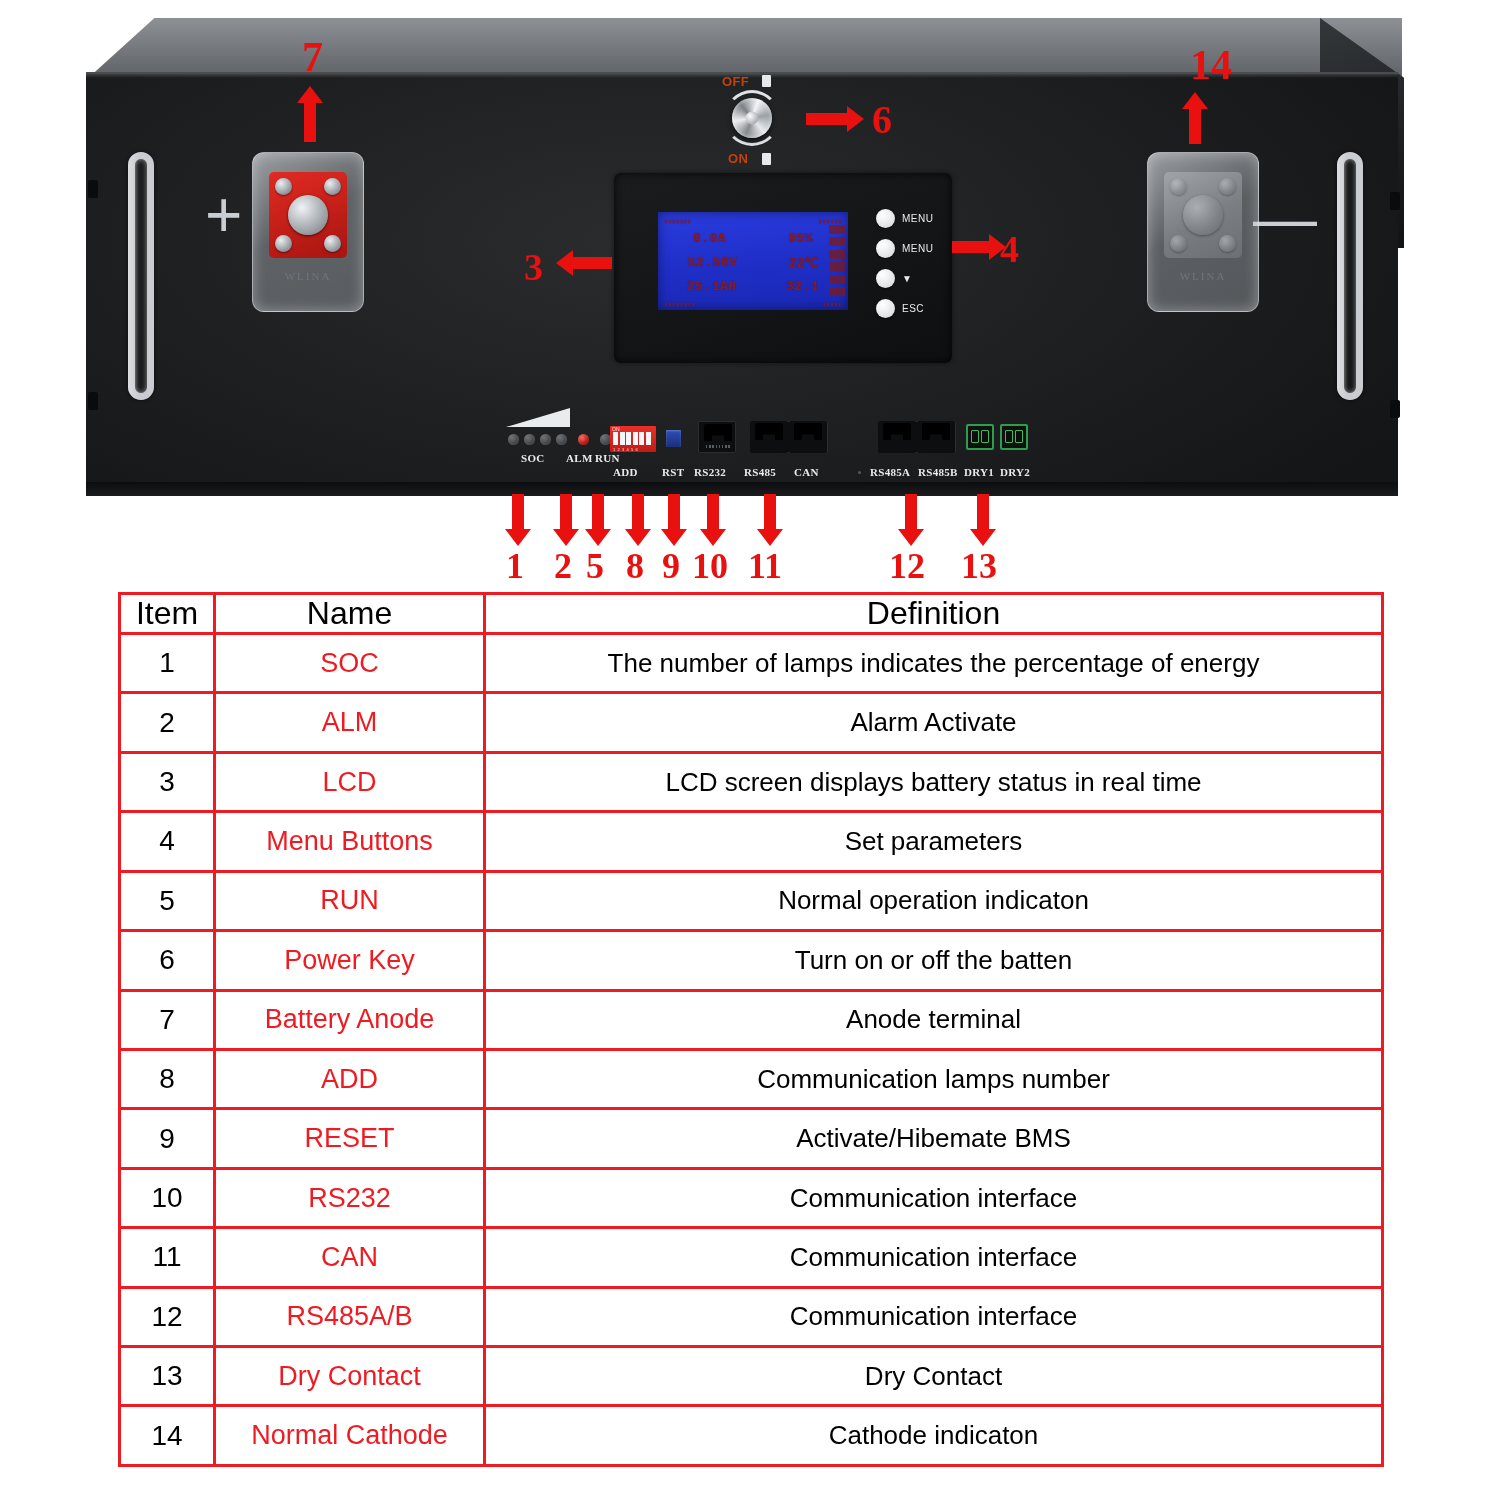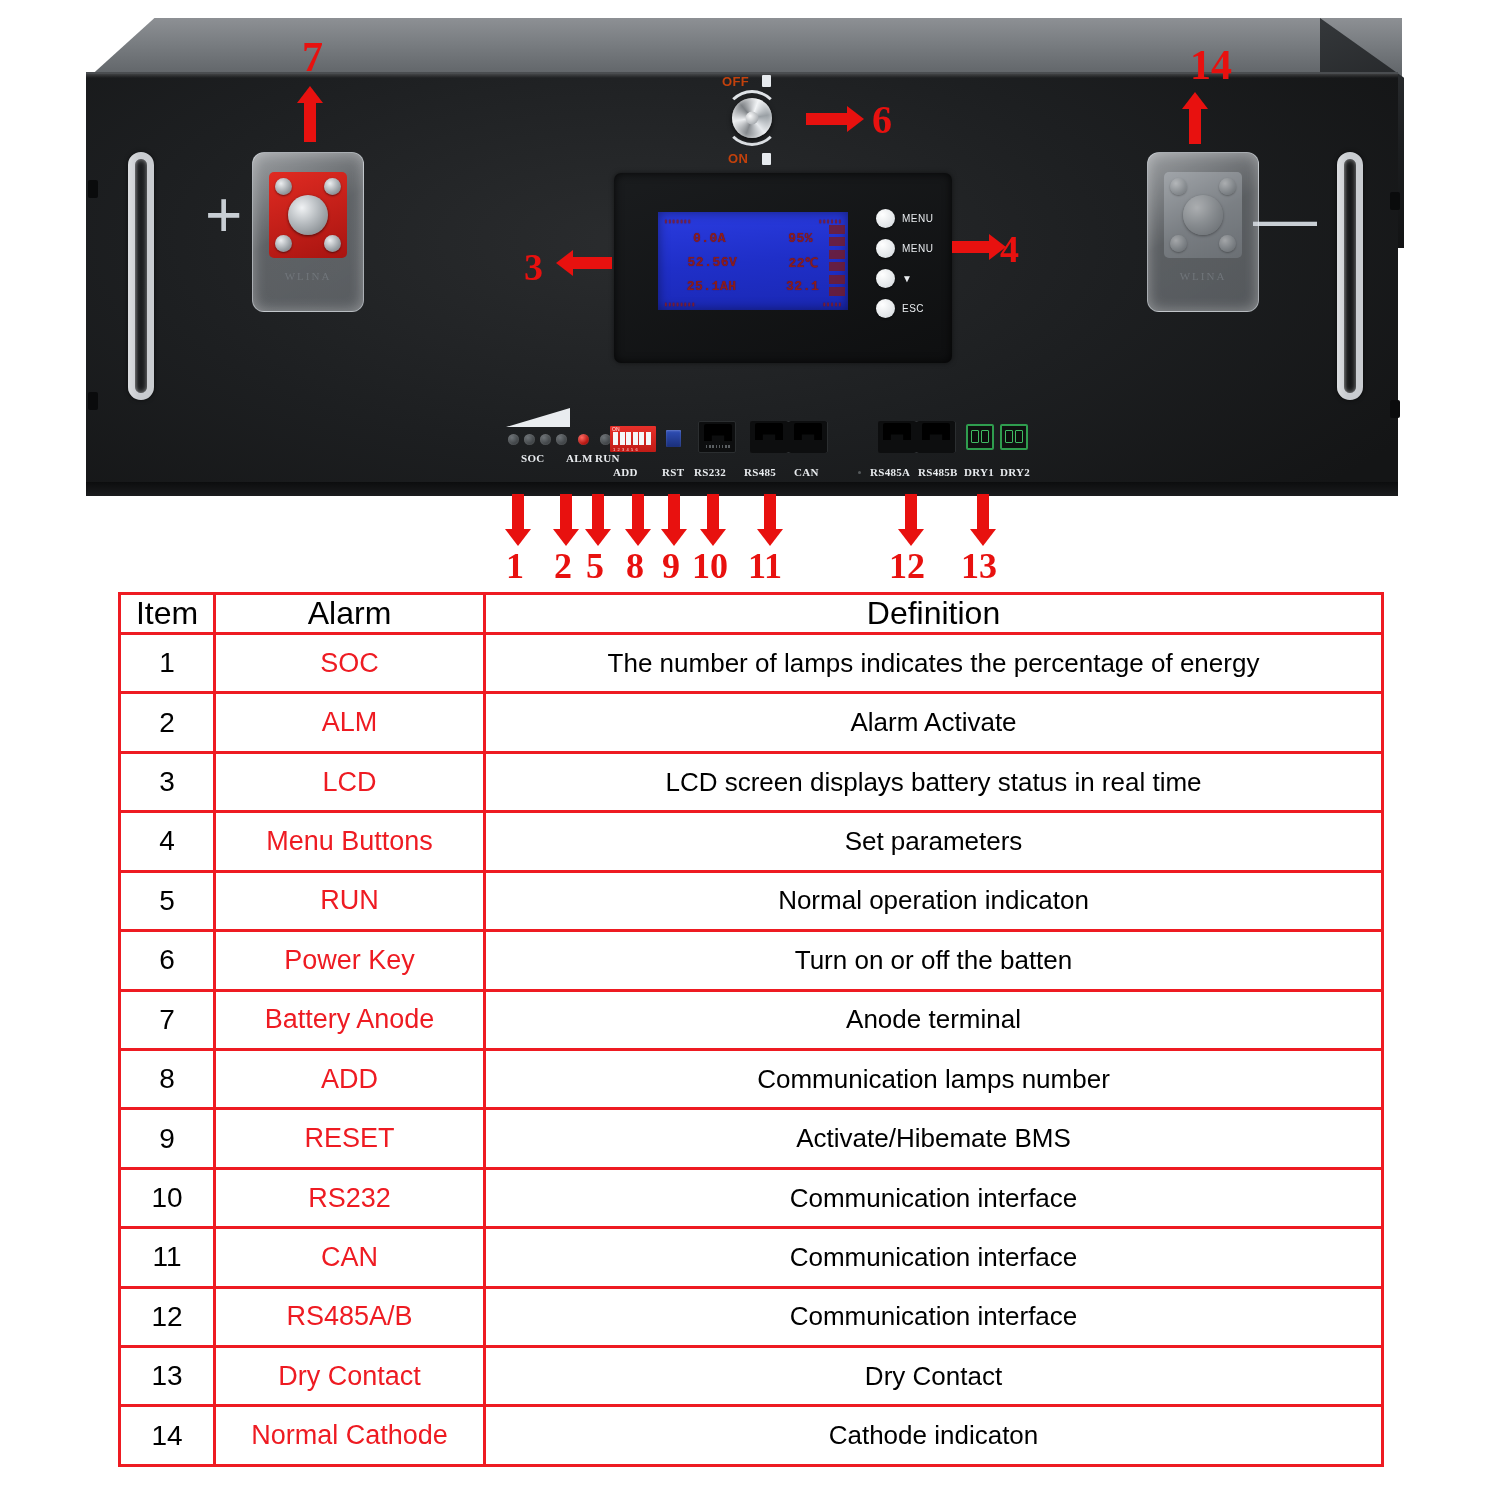--- a/index.html
+++ b/index.html
@@ -573,21 +573,21 @@
         <span class="head"></span>
     </div>
     <div class="cn" style="left:961px; top:548px; font-size:36px;">13</div>
   </div>
 
   <div class="tablewrap">
     <table class="spec">
       <thead>
         <tr>
           <th class="h col-item">Item</th>
-          <th class="h col-name">Alarm</th>
+          <th class="h col-name">Name</th>
           <th class="h">Definition</th>
         </tr>
       </thead>
       <tbody id="tbody">
           <tr>
             <td class="item col-item">1</td>
             <td class="name col-name">SOC</td>
             <td class="def">The number of lamps indicates the percentage of energy</td>
           </tr>
           <tr>

